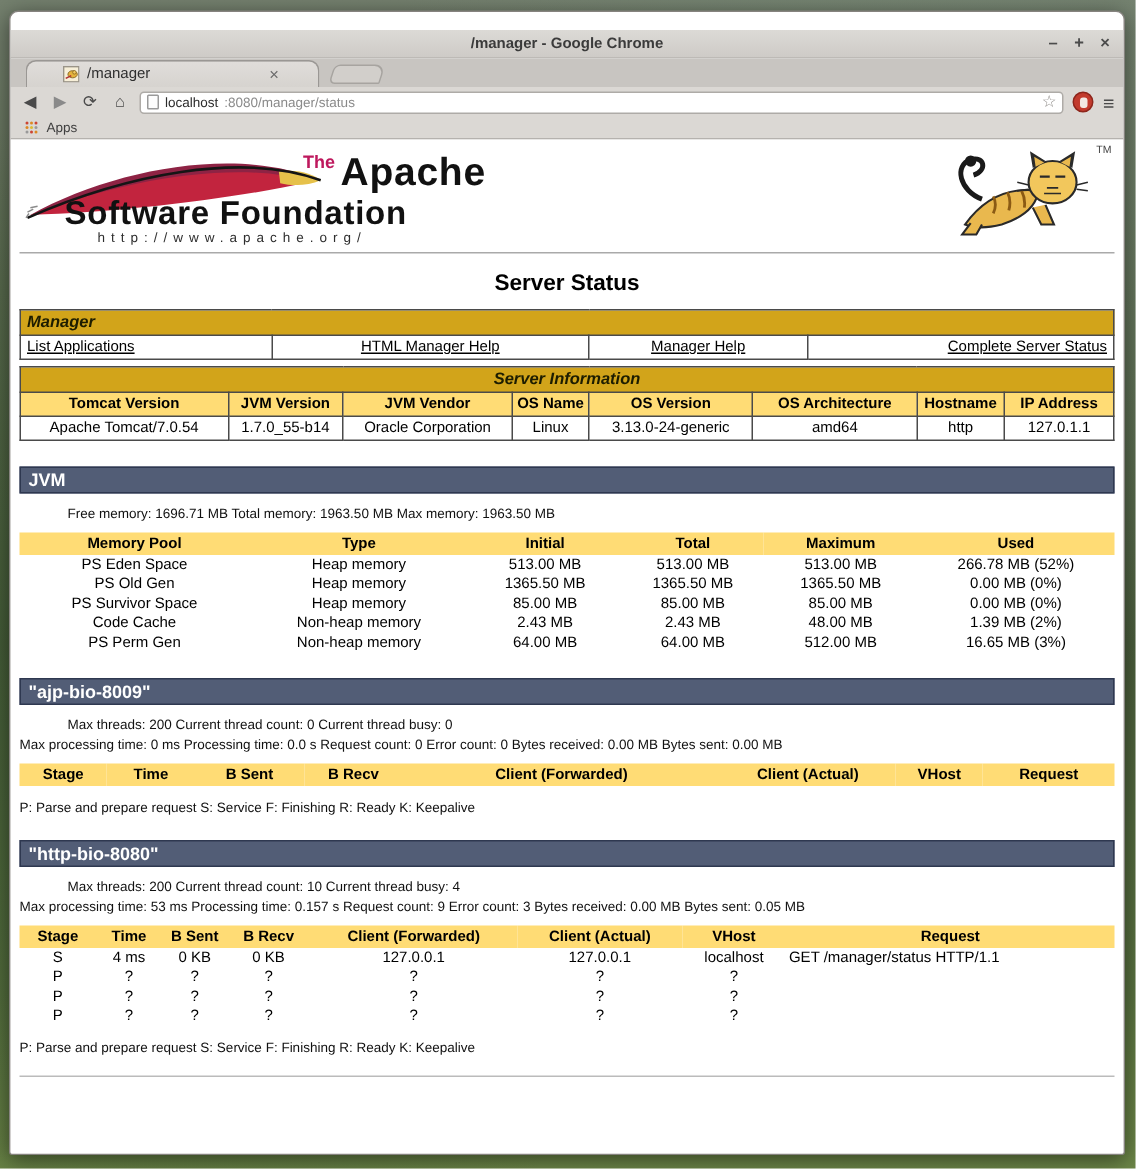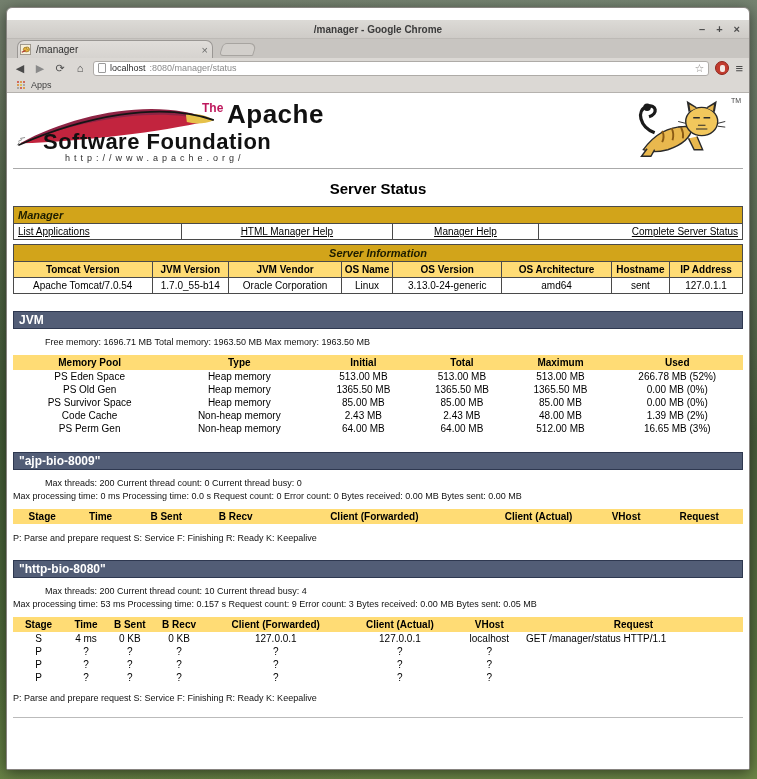--- a/index.html
+++ b/index.html
@@ -23,21 +23,21 @@
     text-align:center; font-size:10px; font-weight:bold; color:#3b3b3b;
     line-height:19px; position:relative; border-bottom:1px solid #bdbab6;margin-top:12px; }
   .win-controls { position:absolute; right:9px; top:0; height:19px;
     display:flex; gap:11px; align-items:center; color:#4c4c4c; font-size:11px; font-weight:bold;}
   .win-controls span { cursor:default; line-height:19px; }
   
   .tabstrip { height:19px; background:#c8c5c1; position:relative; }
   .tab { position:absolute; left:10px; bottom:0; width:196px; height:18px;
     background:linear-gradient(#e0ddda,#d6d3cf);
     border:1px solid #9a9794; border-bottom:none; border-radius:7px 7px 0 0;
-    display:flex; align-items:center; padding:0 2px; font-size:10px; color:#2e2e2e;justify-content:flex-end; }
+    display:flex; align-items:center; padding:0 24px; font-size:10px; color:#2e2e2e;justify-content:flex-end; }
   .tab-label { flex:1; margin-left:5px; white-space:nowrap; overflow:hidden; }
   .tab-close { color:#6b6b6b; font-size:11px; padding:0 2px; }
   .newtab-stub { position:absolute; left:214px; bottom:2px; width:34px; height:13px;
     background:#d2cfcb; border:1px solid #a7a4a0; border-radius:4px 7px 1px 4px;
     transform:skewX(-18deg); }
   
   .toolbar { height:20px; background:#dbd8d4; display:flex; align-items:center;
     padding:0 6px; gap:6px; }
   .navbtn { font-size:11px; color:#4a4a4a; width:14px; text-align:center; line-height:14px; }
   .omnibox { flex:1; height:15px; background:#fff; border:1px solid #aeaba7;
@@ -237,21 +237,21 @@
             <th>Hostname</th>
             <th>IP Address</th>
           </tr>
         <tr>
             <td>Apache Tomcat/7.0.54</td>
             <td>1.7.0_55-b14</td>
             <td>Oracle Corporation</td>
             <td>Linux</td>
             <td>3.13.0-24-generic</td>
             <td>amd64</td>
-            <td>sent</td>
+            <td>http</td>
             <td>127.0.1.1</td>
           </tr>
       </tbody>
     </table>
 
     <div class="bar">JVM</div>
     <div class="stat-line first">Free memory: 1696.71 MB Total memory: 1963.50 MB Max memory: 1963.50 MB</div>
     <table class="tbl-flat tbl-mem">
       <thead>
           <tr>

